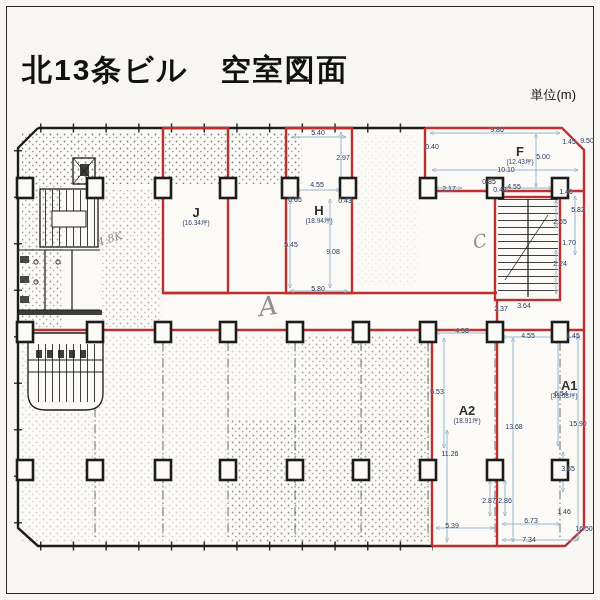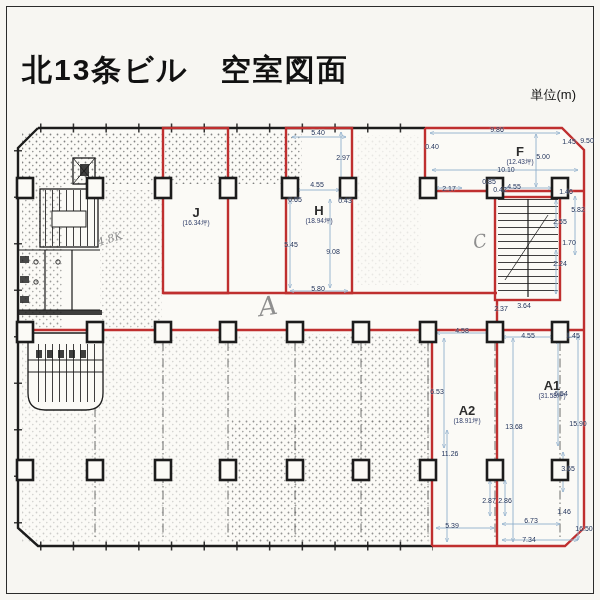--- a/index.html
+++ b/index.html
@@ -252,21 +252,21 @@
           <span class="room-area">(16.34坪)</span>
         </div>
         <div class="room-label" style="left: 319px; top: 213.5px;">
           <span class="room-id">H</span>
           <span class="room-area">(18.94坪)</span>
         </div>
         <div class="room-label" style="left: 520px; top: 154.5px;">
           <span class="room-id">F</span>
           <span class="room-area">(12.43坪)</span>
         </div>
-        <div class="room-label" style="left: 552px; top: 388.5px;">
+        <div class="room-label" style="left: 564px; top: 388.5px; text-align: right;">
           <span class="room-id">A1</span>
           <span class="room-area">(31.58坪)</span>
         </div>
         <div class="room-label" style="left: 467px; top: 413.5px;">
           <span class="room-id">A2</span>
           <span class="room-area">(18.91坪)</span>
         </div>
       </div>
     <div id="marks">
         <span class="pencil" style="left: 268px; top: 306px; font-size: 26px; transform: translate(-50%, -50%) rotate(-8deg);">A</span>

